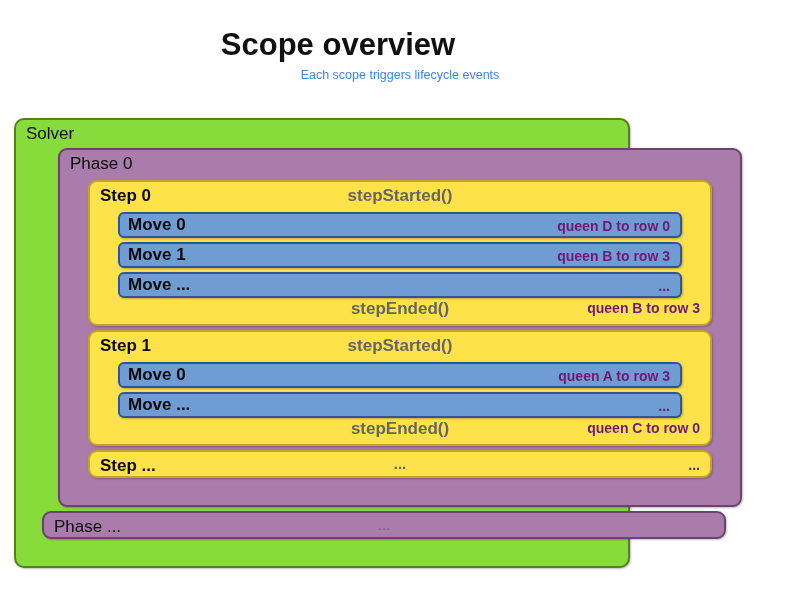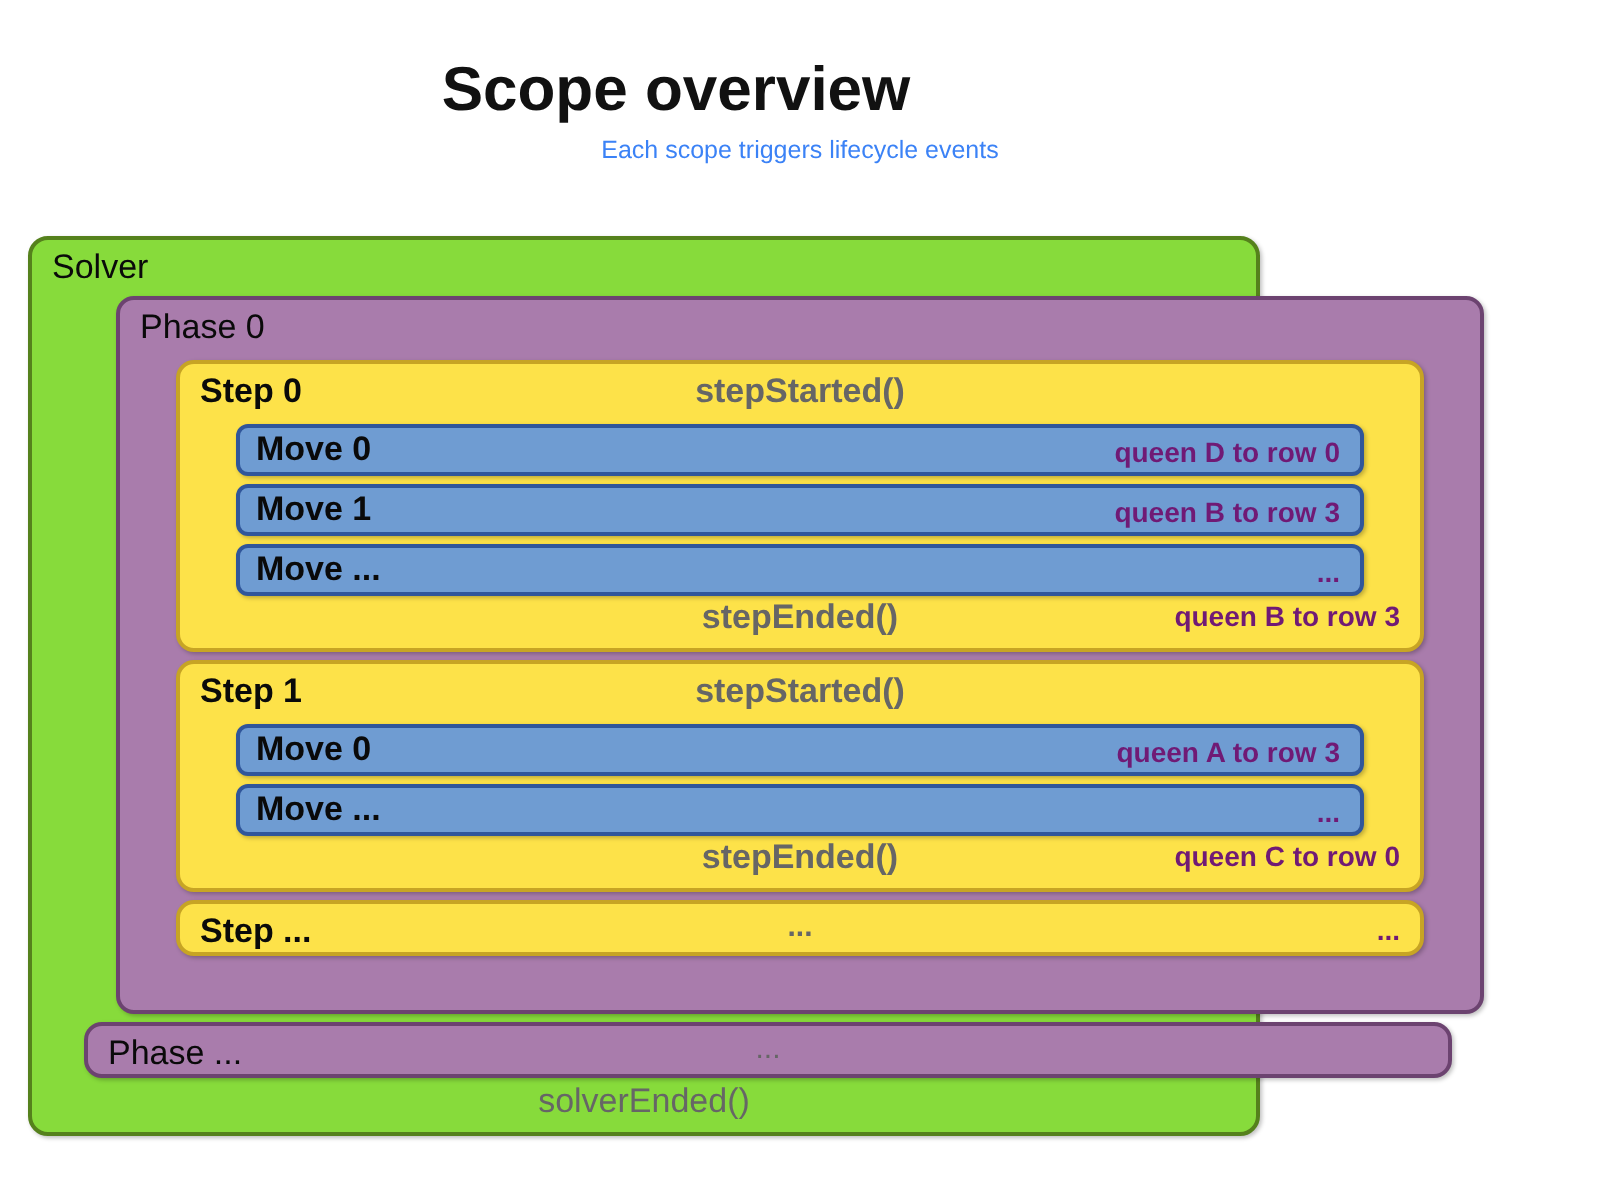--- a/index.html
+++ b/index.html
@@ -98,14 +98,13 @@
       <span class="detail row-right">...</span>
     </div>
 
   </div>
 
   <div class="box phase" style="left:26px; top:391px; width:684px; height:28px;">
     <span class="label">Phase ...</span>
     <span class="event row-center">...</span>
   </div>
 
-  <span class="event bottom">solverEnded()</span>
 </div>
 
 </body></html>

